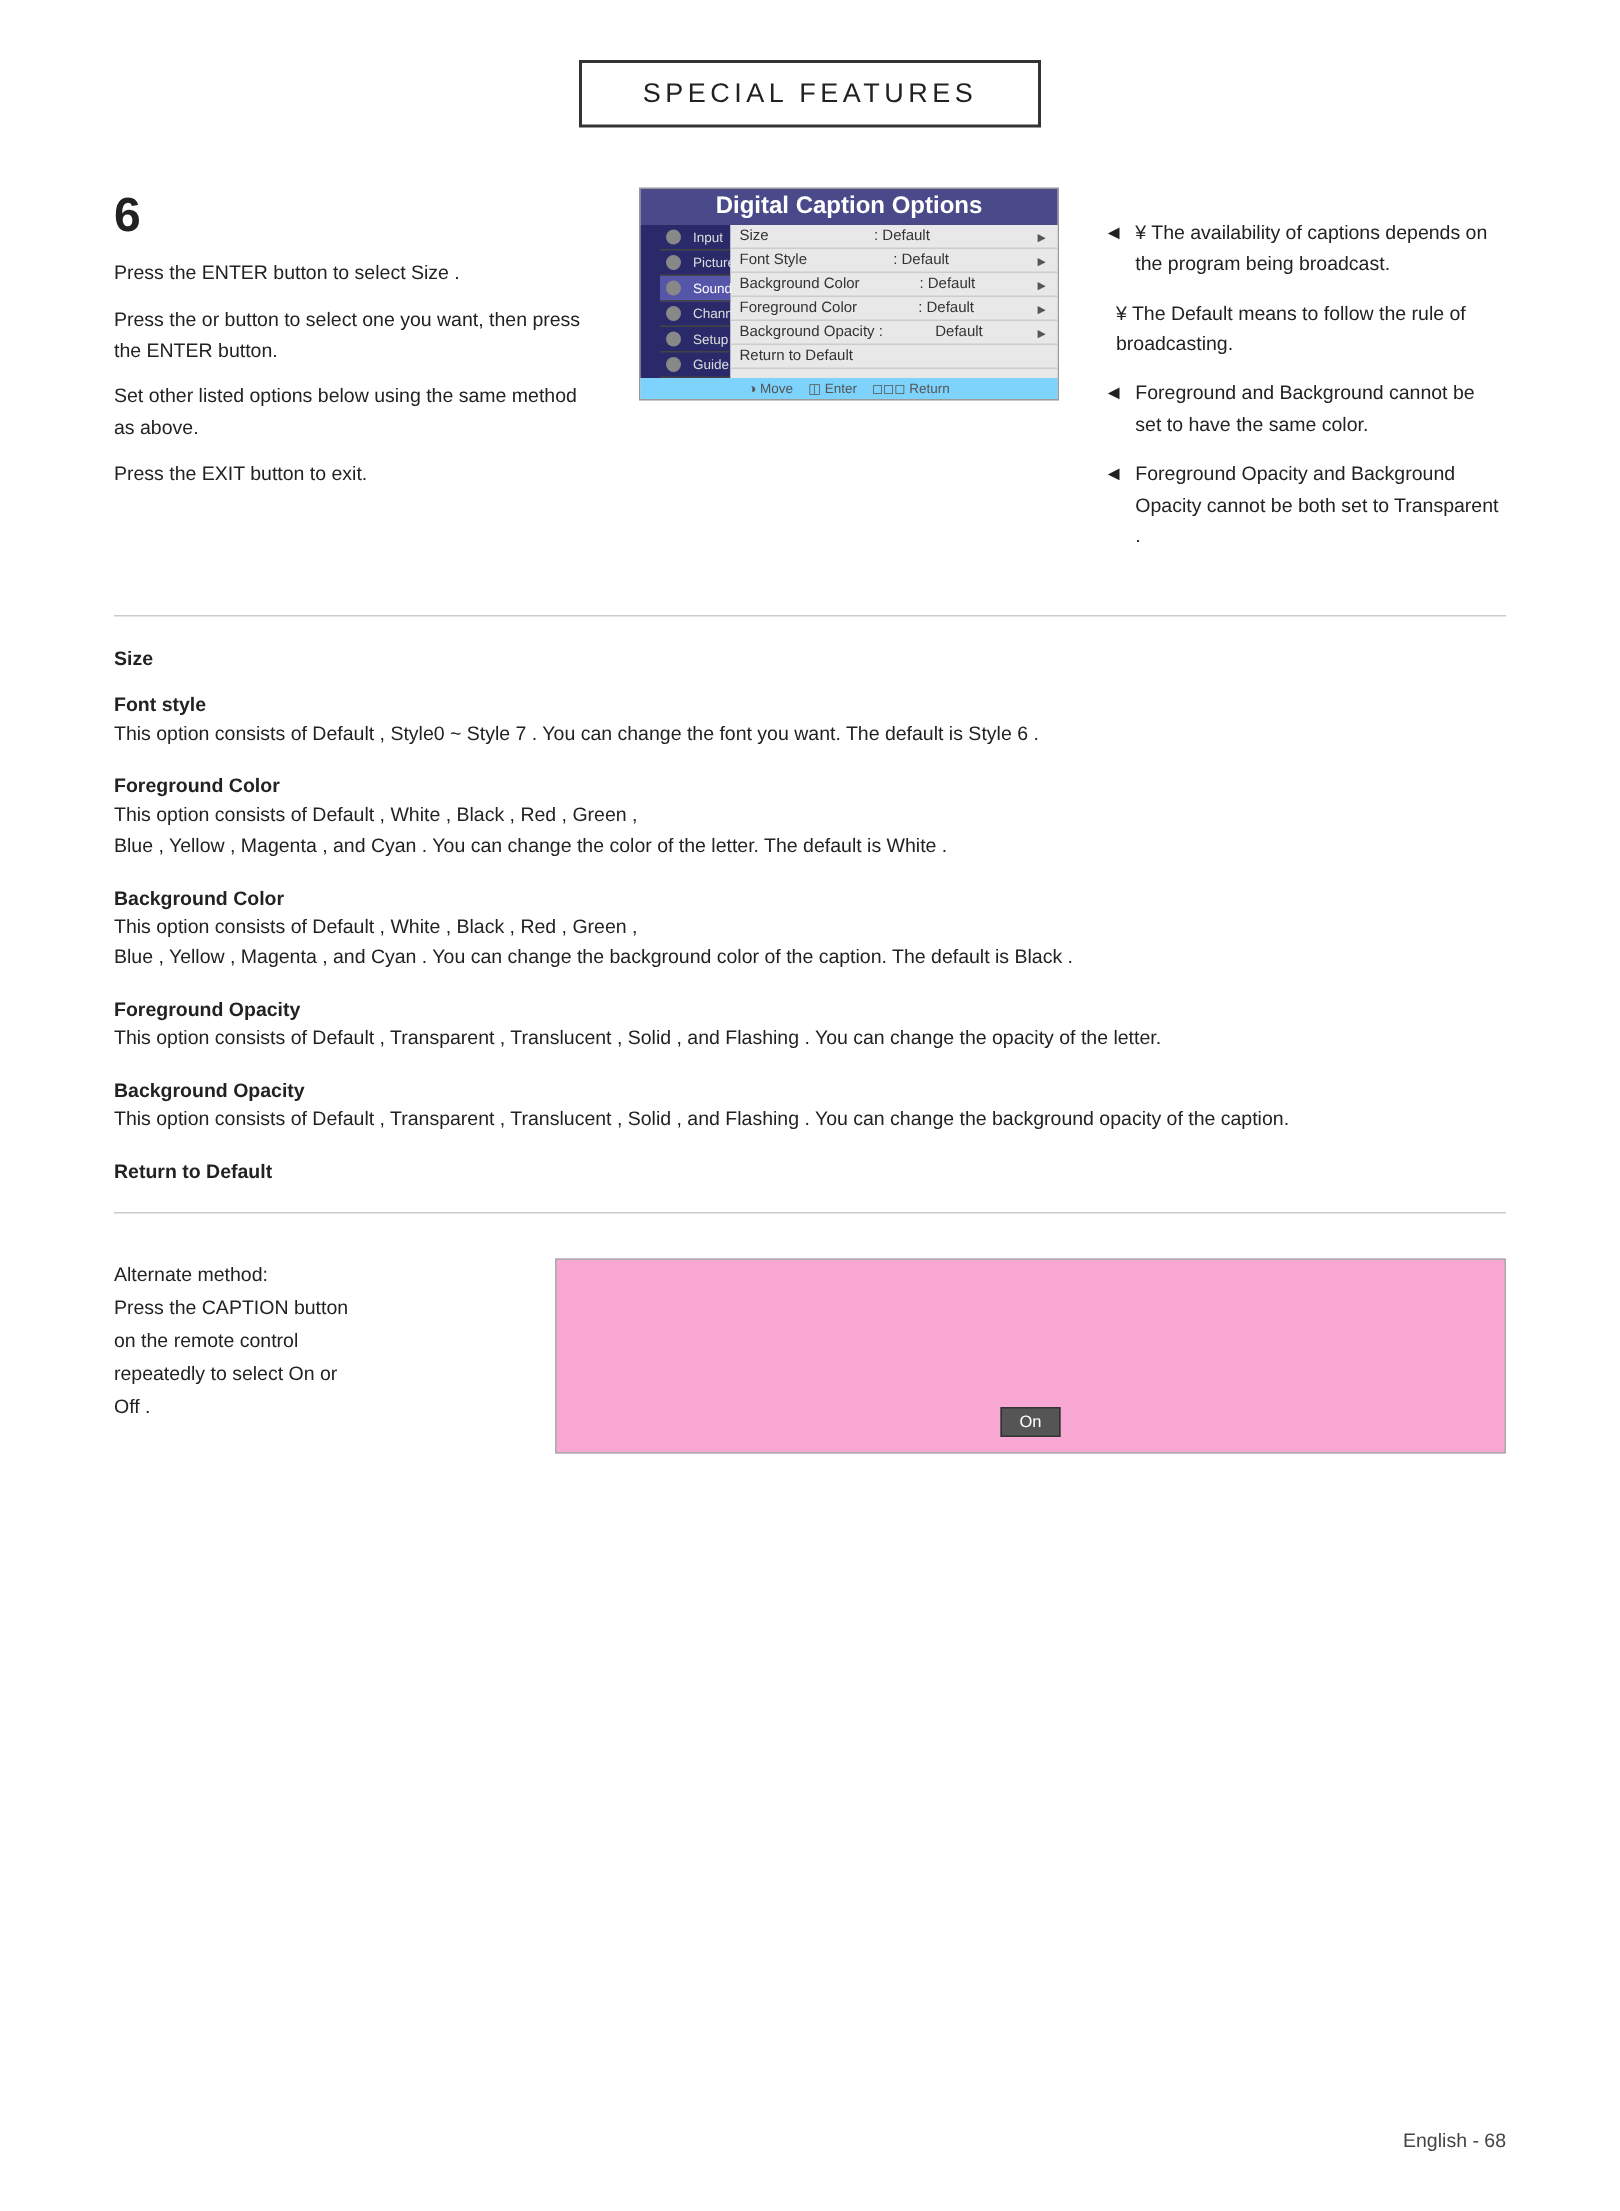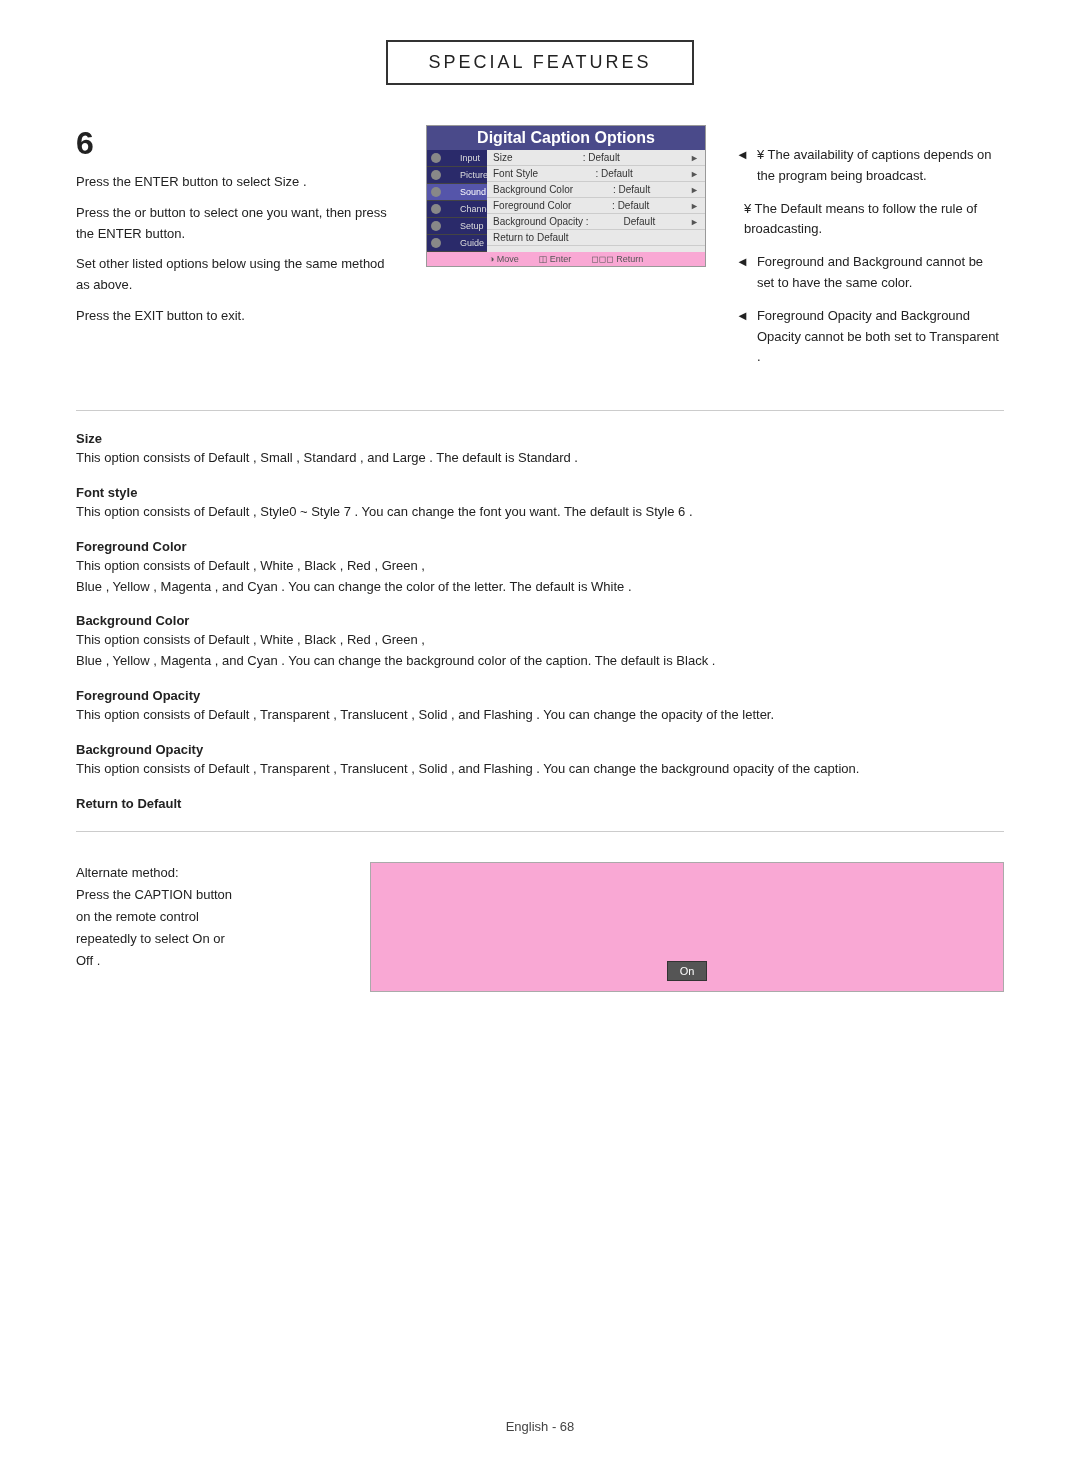--- a/index.html
+++ b/index.html
@@ -93,23 +93,24 @@
       color: #ccc;
       width: 60px;
       font-size: 9px;
     }
 
     .tv-menu-sidebar-item {
       padding: 3px 4px;
       border-bottom: 1px solid #444;
       display: flex;
       align-items: center;
-      gap: 19px;
+      gap: 8px;
       color: #ddd;
       font-size: 9px;
+      margin-left: 13px;
     }
 
     .tv-menu-sidebar-item.active {
       background: #5555aa;
       color: white;
     }
 
     .tv-menu-sidebar-icon {
       width: 10px;
       height: 10px;
@@ -131,23 +132,23 @@
       padding: 2px 6px;
       border-bottom: 1px solid #ccc;
       font-size: 10px;
     }
 
     .tv-menu-row .label { color: #333; }
     .tv-menu-row .value { color: #333; }
     .tv-menu-row .arrow { color: #555; font-size: 9px; }
 
     .tv-menu-footer {
-      background: #f9a8d4;
-      display: flex;
-      gap: 20px;
+      background: #7dd3fc;
+      display: flex;
+      gap: 10px;
       padding: 2px 6px;
       font-size: 9px;
       color: #555;
       justify-content: center;
     }
 
     
     .step-right {
       flex: 1;
       padding-top: 20px;
@@ -217,21 +218,21 @@
       color: white;
       padding: 3px 12px;
       font-size: 11px;
       border: 1px solid #333;
     }
 
     
     .page-footer {
       margin-top: auto;
       padding-top: 40px;
-      text-align: center;
+      text-align: right;
       font-size: 13px;
       color: #444;
       width: 100%;
     }
 
     .divider {
       border: none;
       border-top: 1px solid #ccc;
       margin: 20px 0;
     }
@@ -348,21 +349,20 @@
       </div>
 
     </div>
 
     <hr class="divider">
 
     <div class="options-section">
 
       <div class="option-block">
         <div class="option-title">Size</div>
-        <div class="option-desc">This option consists of  Default ,  Small ,  Standard , and  Large . The default is  Standard .</div>
       </div>
 
       <div class="option-block">
         <div class="option-title">Font style</div>
         <div class="option-desc">This option consists of  Default ,  Style0 ~ Style 7 . You can change the font you want. The default is  Style 6 .</div>
       </div>
 
       <div class="option-block">
         <div class="option-title">Foreground Color</div>
         <div class="option-desc">This option consists of  Default ,  White ,  Black ,  Red ,  Green ,<br> Blue ,  Yellow ,  Magenta , and  Cyan . You can change the color of the letter. The default is  White .</div>

